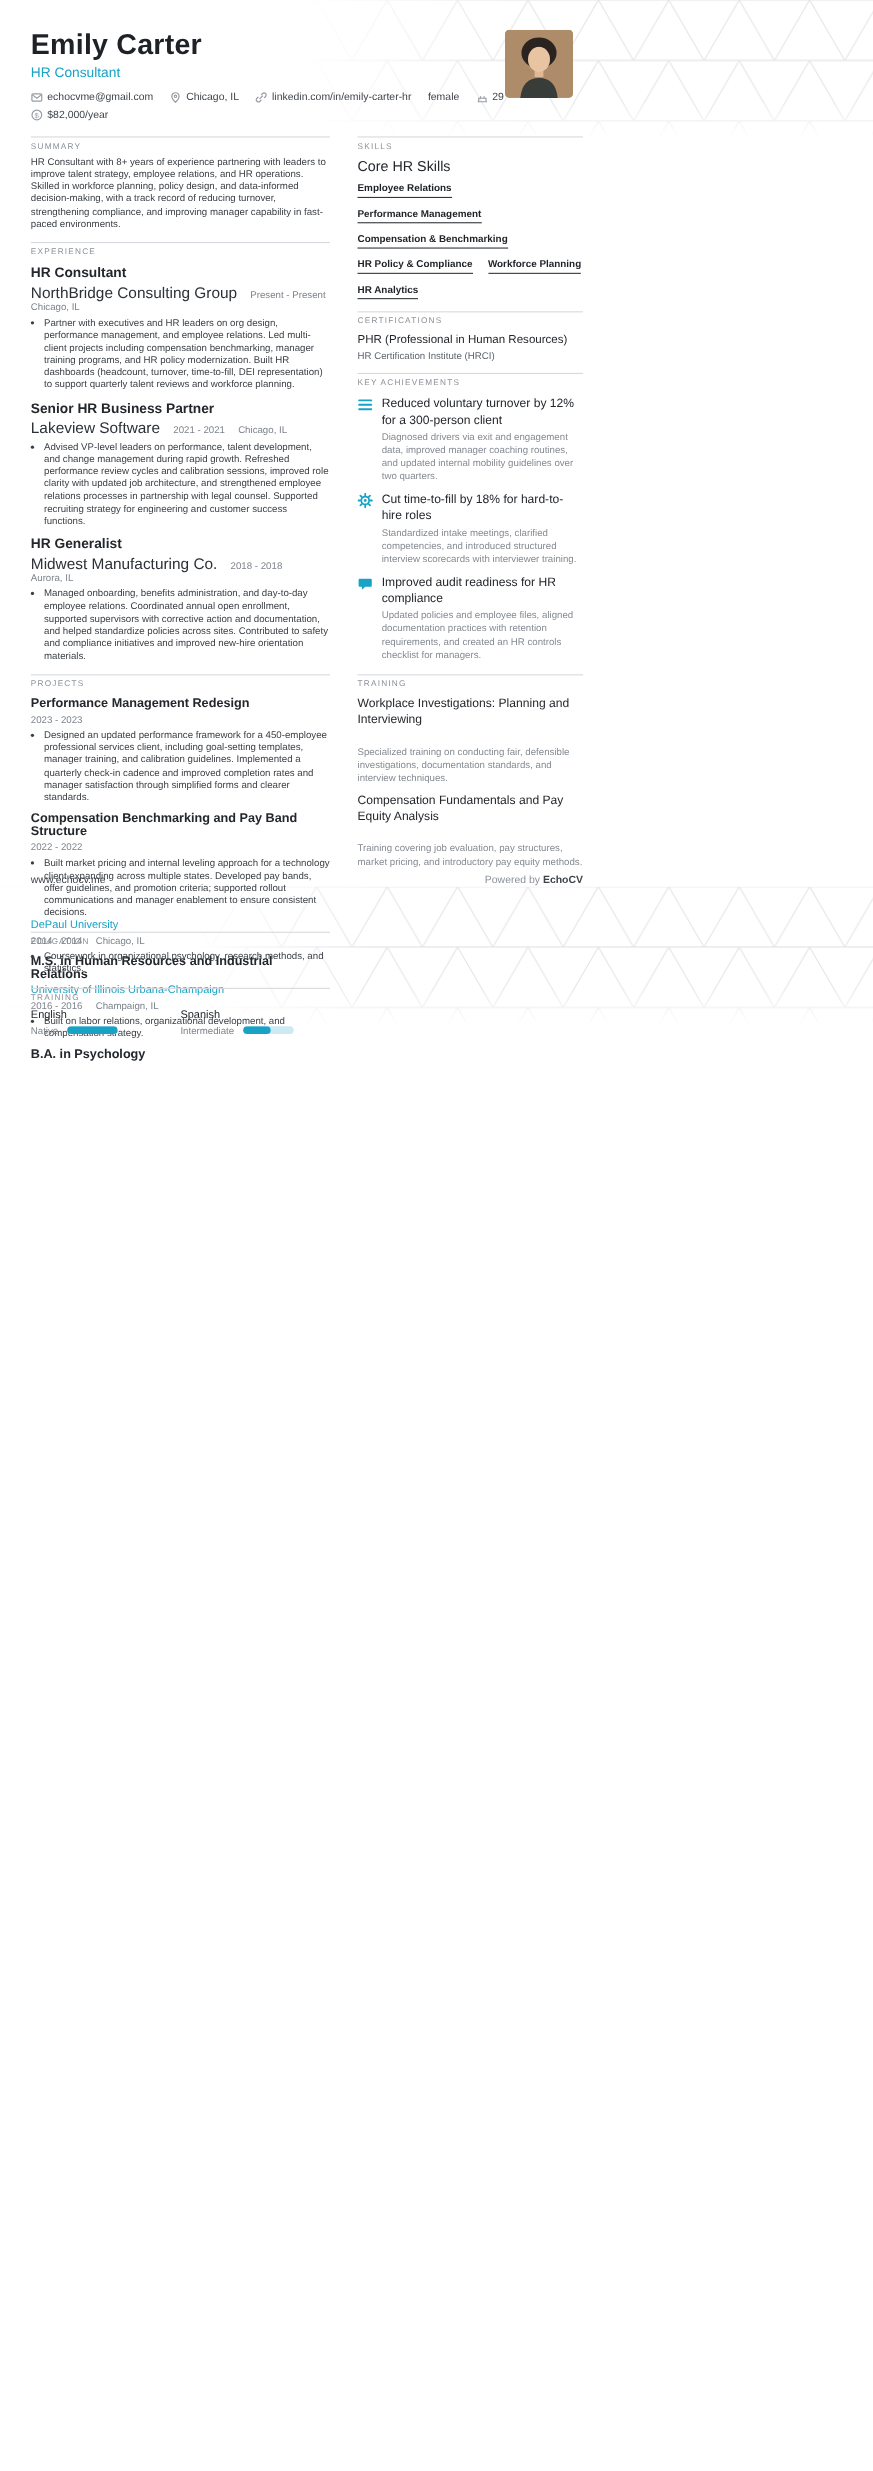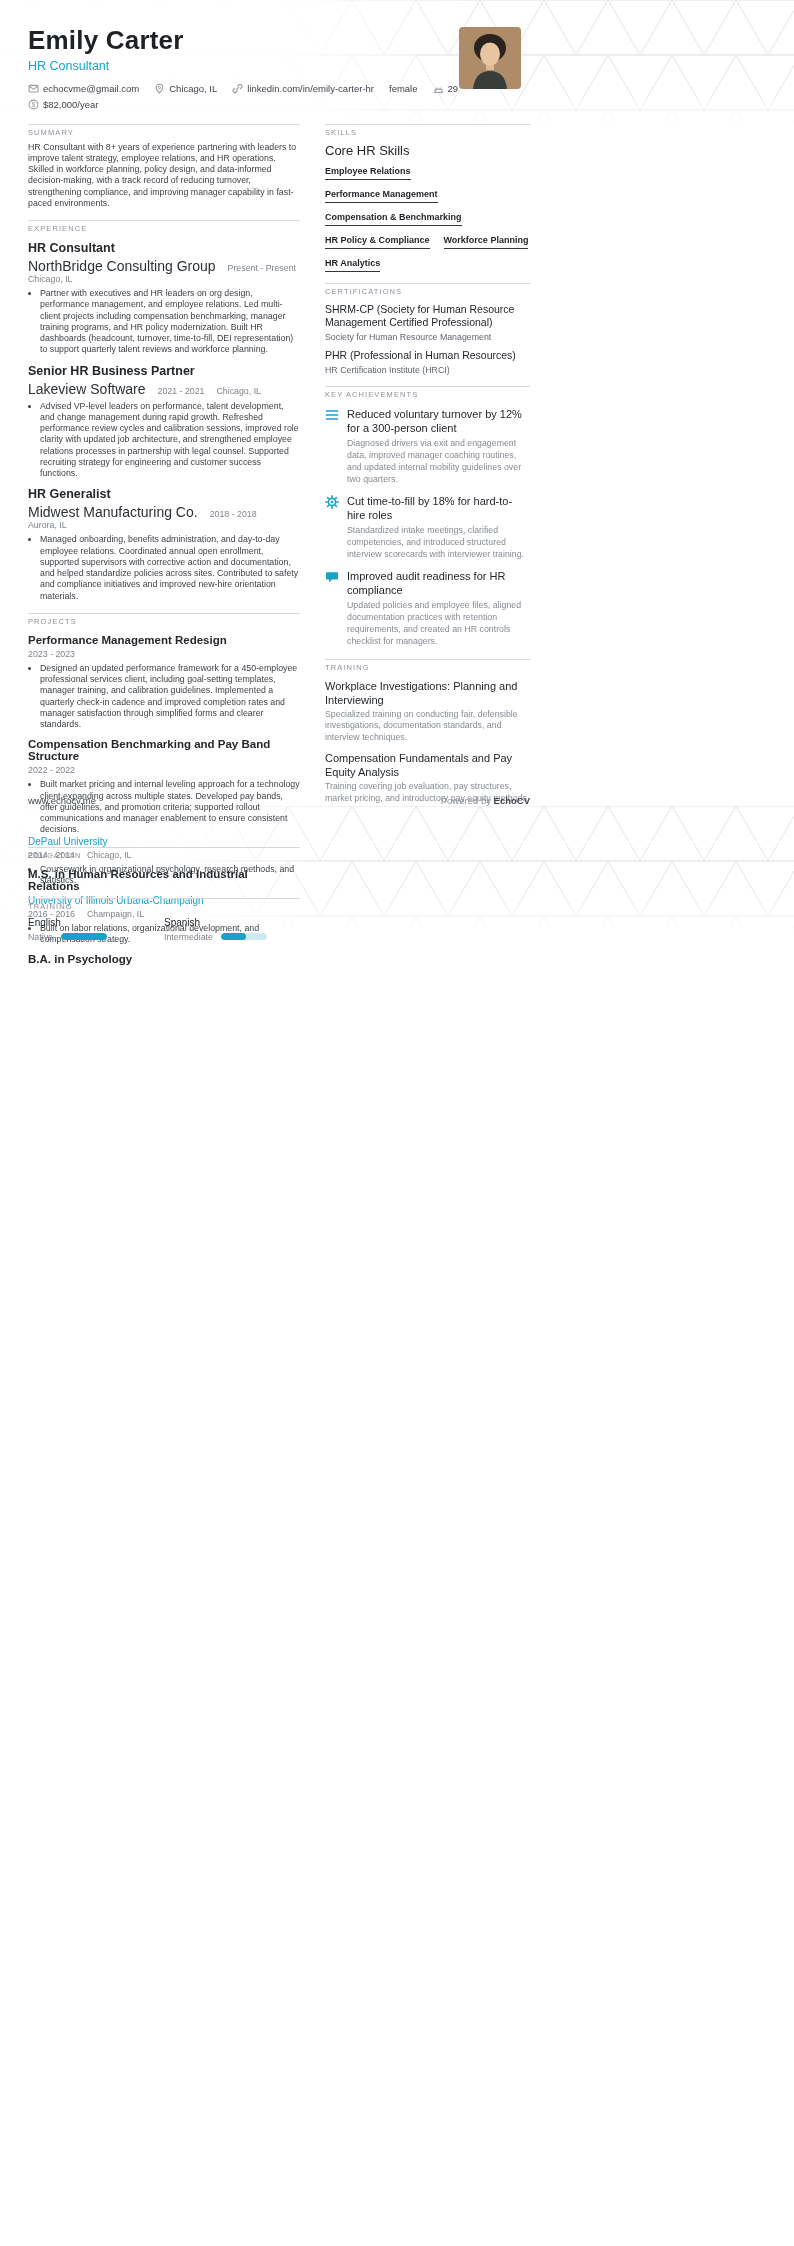--- a/index.html
+++ b/index.html
@@ -68,21 +68,21 @@
   .cert-name{font-size:10.5px;line-height:1.3;color:var(--ink)}
   .cert-issuer{font-size:8.8px;color:#5f656d;margin-top:2px}
 
   .ach{display:flex;gap:8px;margin-top:8px}
   .ach-icon{flex:0 0 14px;color:var(--accent);padding-top:1px}
   .ach-title{font-size:11px;line-height:1.3;color:var(--ink)}
   .ach-desc{font-size:8.8px;line-height:1.35;color:#858b93;margin-top:3px}
 
   .train{margin-top:7px}
   .train-title{font-size:11px;line-height:1.3;color:var(--ink)}
-  .train-desc{font-size:8.8px;line-height:1.35;color:#858b93;margin-top:1px}
+  .train-desc{font-size:8.8px;line-height:1.35;color:#858b93;margin-top:17px}
 
   .page2{position:absolute;top:836px;left:28px;width:272px;z-index:2}
   .lang-grid{display:flex;margin-top:6px}
   .lang{width:137px}
   .lang-name{font-size:10px;color:var(--ink)}
   .lang-row{display:flex;align-items:center;gap:8px;margin-top:4px}
   .lang-level{font-size:8.8px;color:var(--gray)}
   .lang-bar{position:relative;width:46px;height:7px;border-radius:4px;background:#cdeaf3;overflow:hidden;display:inline-block}
   .lang-fill{position:absolute;left:0;top:0;bottom:0;border-radius:4px;background:var(--accent)}
 
@@ -313,24 +313,20 @@
             <span class="tag">Compensation &amp; Benchmarking</span>
             <span class="tag">HR Policy &amp; Compliance</span>
             <span class="tag">Workforce Planning</span>
             <span class="tag">HR Analytics</span>
           </div>
         </section>
 
         <section class="sec">
           <div class="sec-head">
             <div class="sec-label">CERTIFICATIONS</div>
-          </div>
-          <div class="cert">
-            <div class="cert-name">SHRM-CP (Society for Human Resource Management Certified Professional)</div>
-            <div class="cert-issuer">Society for Human Resource Management</div>
           </div>
           <div class="cert">
             <div class="cert-name">PHR (Professional in Human Resources)</div>
             <div class="cert-issuer">HR Certification Institute (HRCI)</div>
           </div>
         </section>
 
         <section class="sec">
           <div class="sec-head">
             <div class="sec-label">KEY ACHIEVEMENTS</div>

